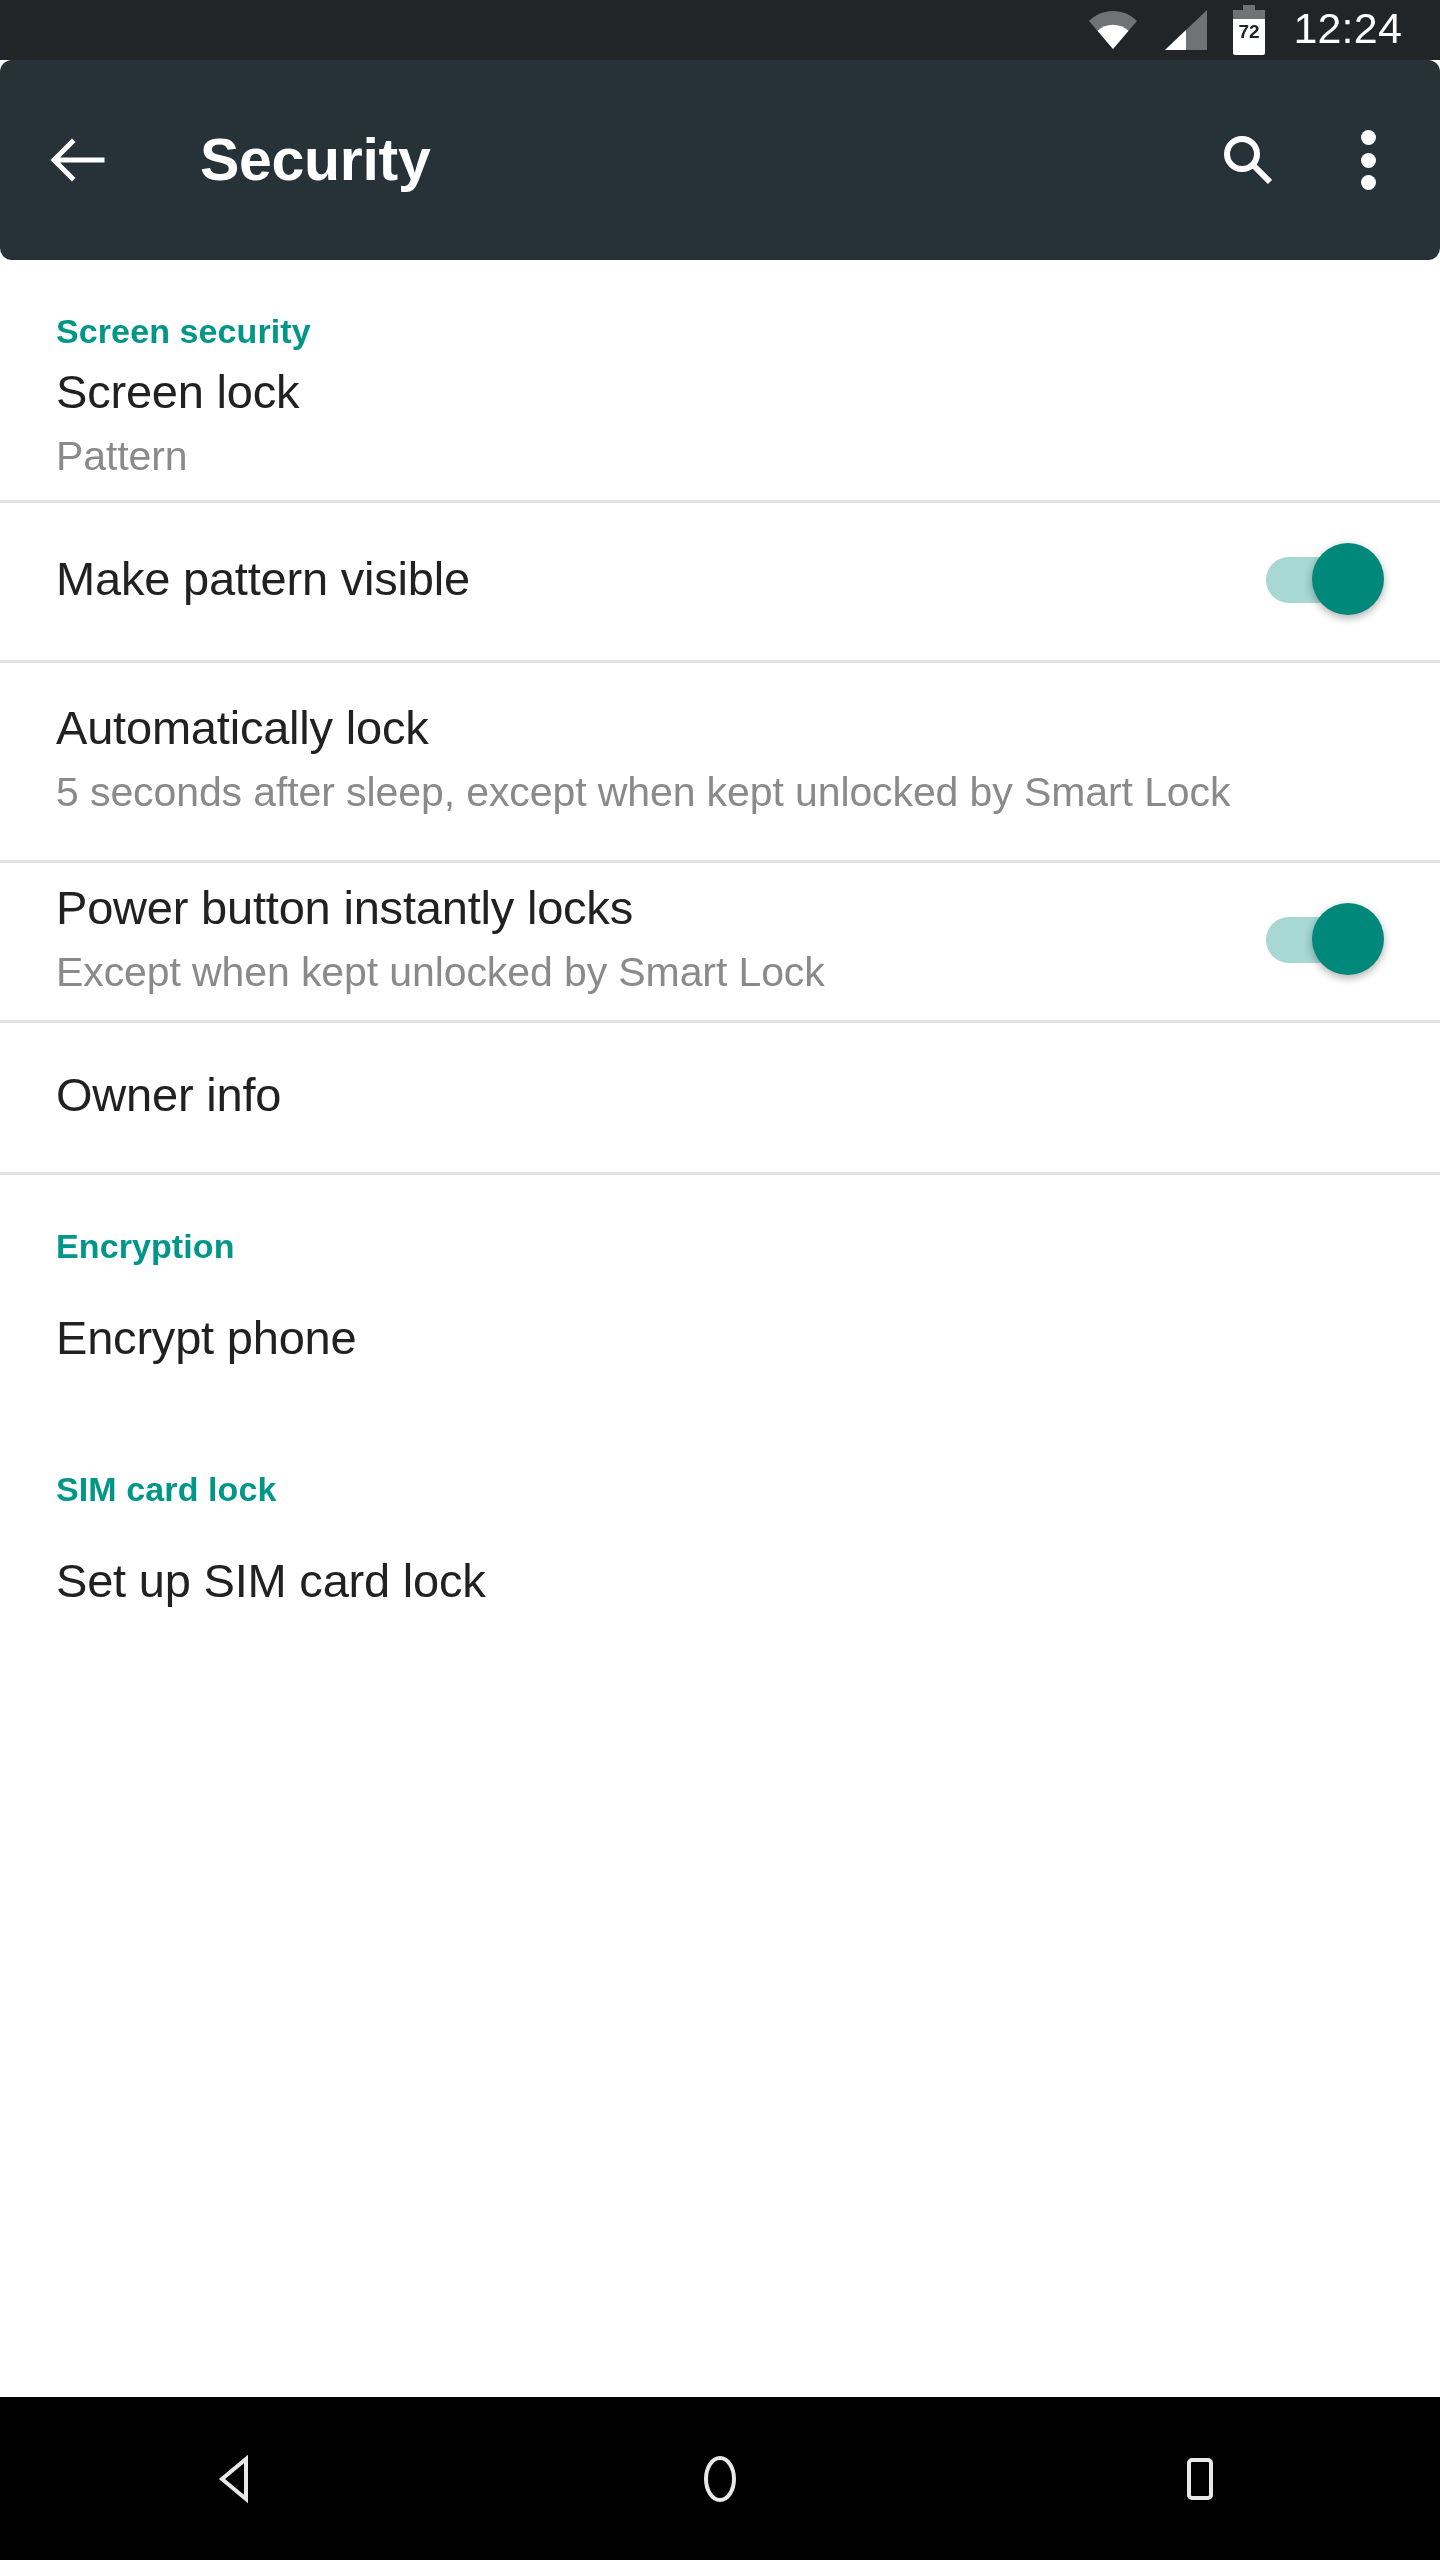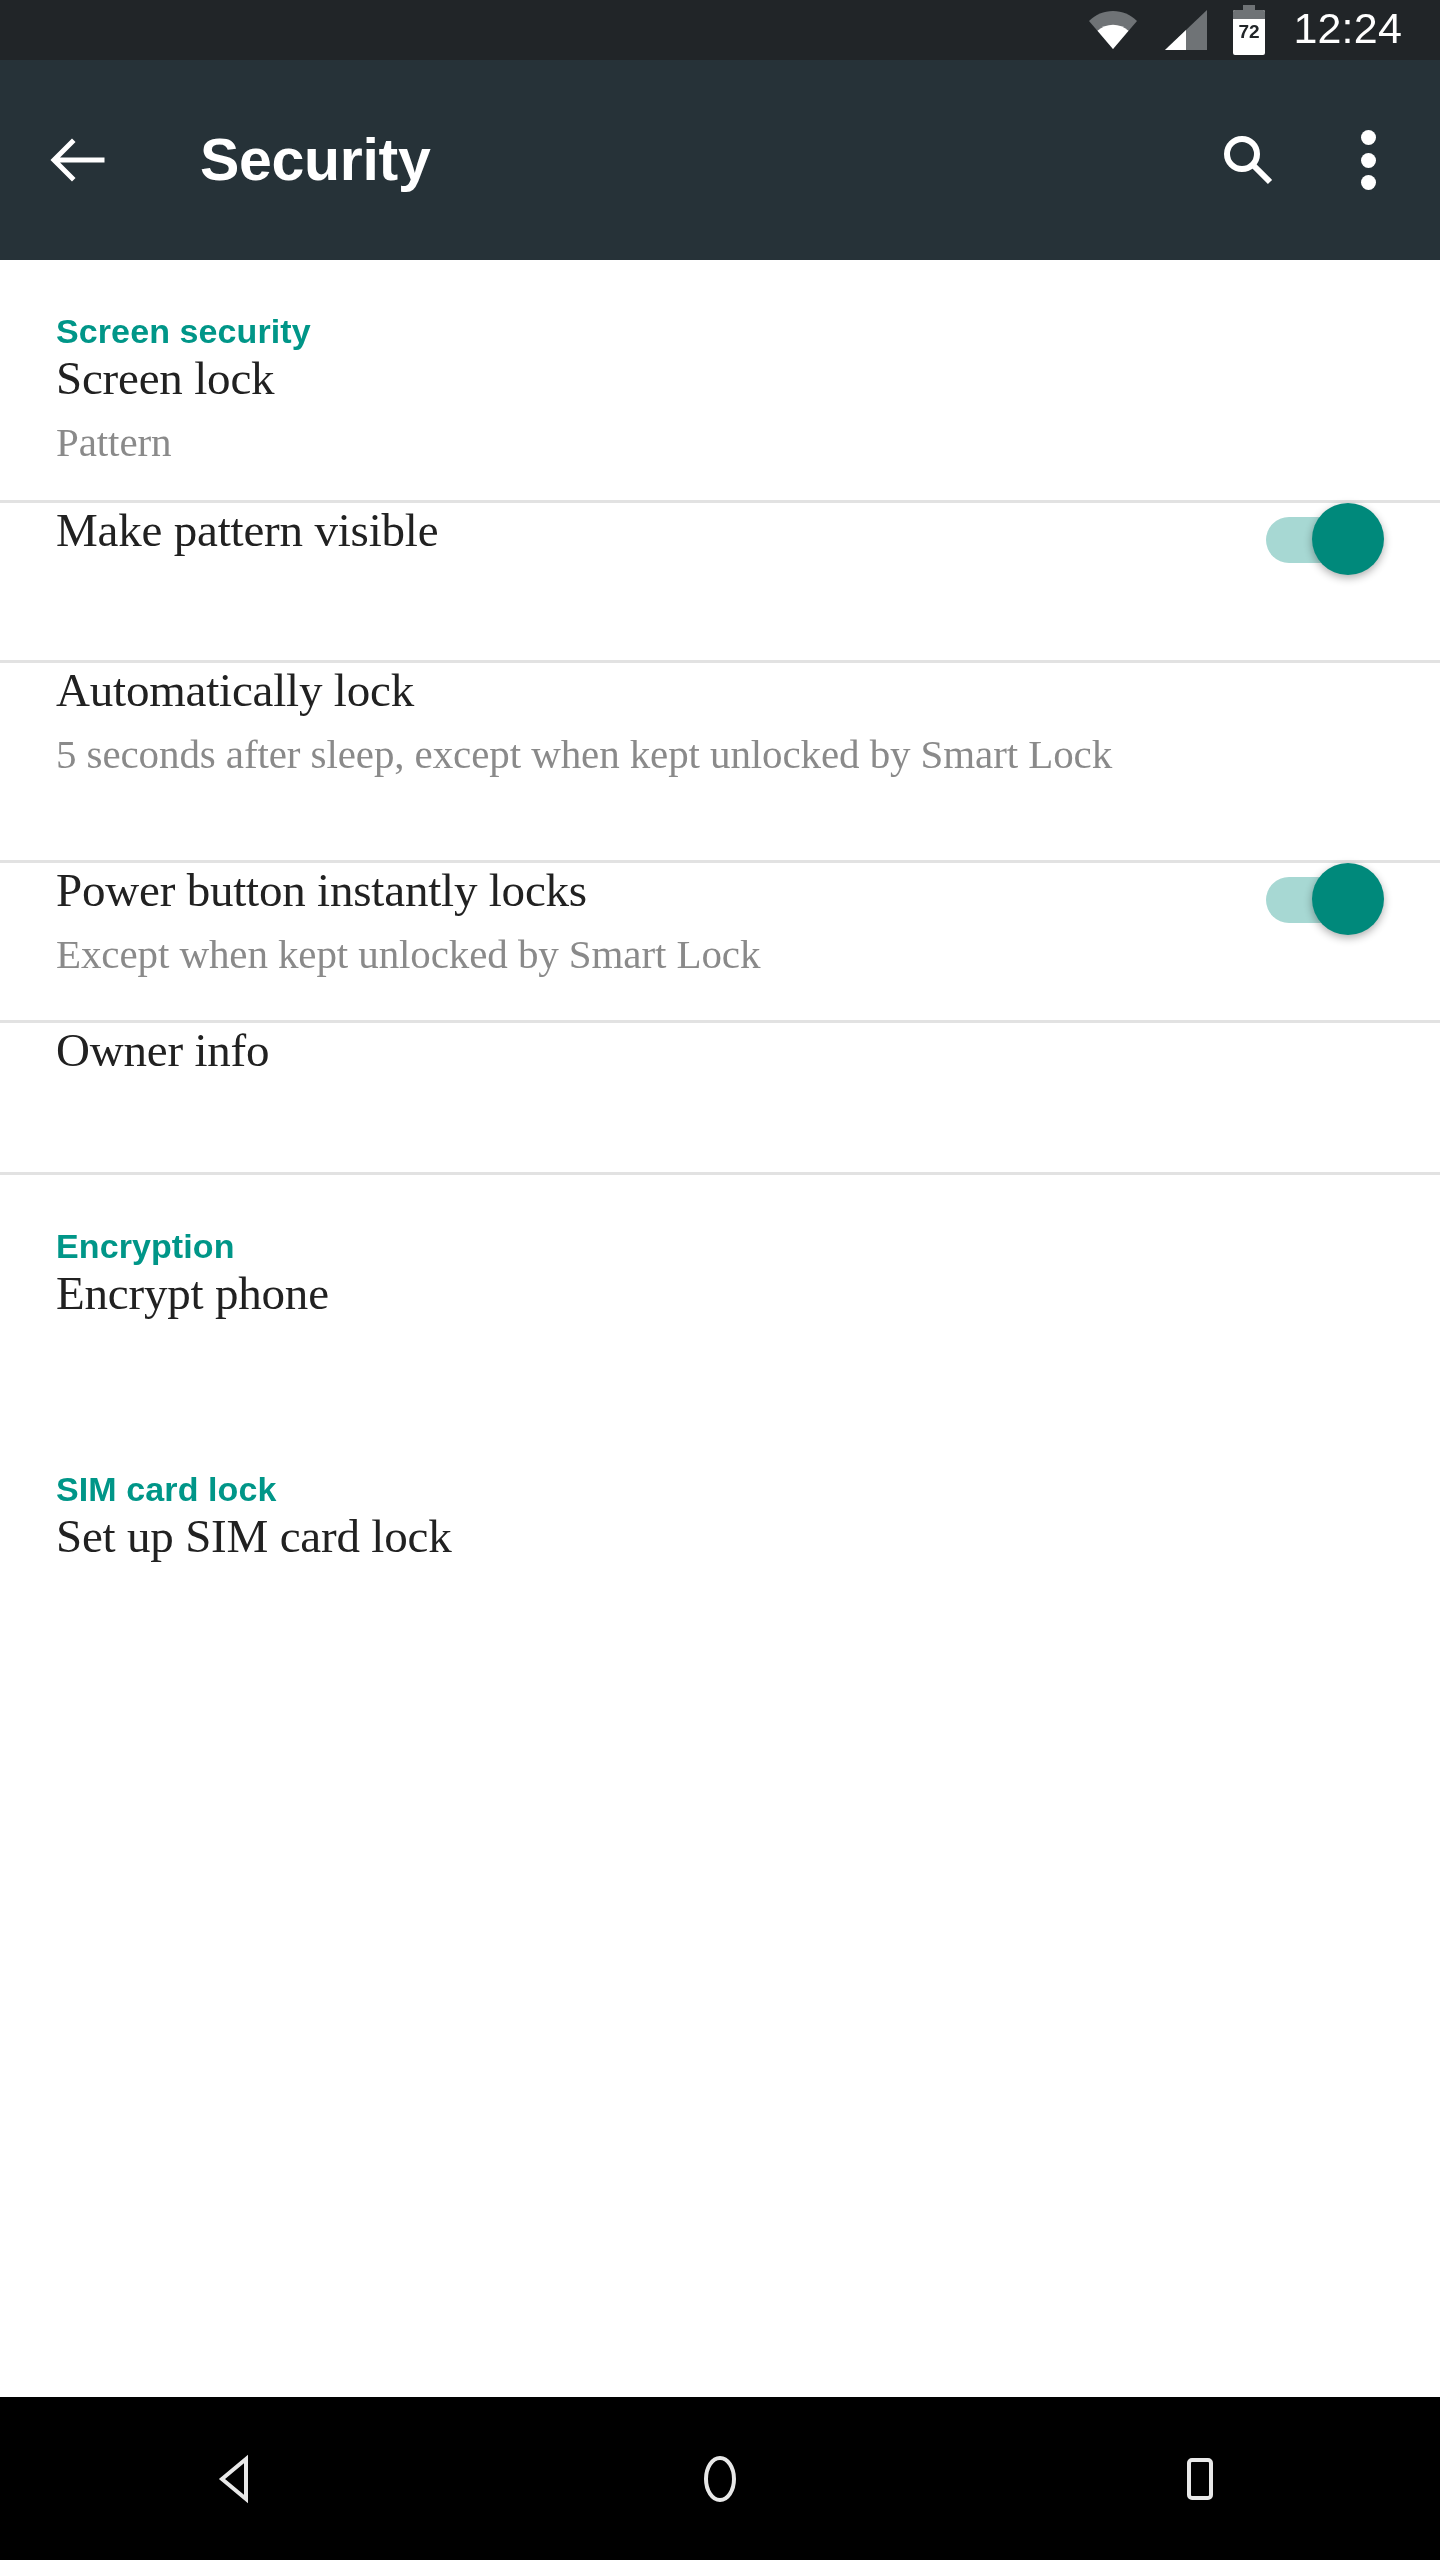--- a/index.html
+++ b/index.html
@@ -36,20 +36,21 @@
     padding-bottom:3px;
   }
 
   
   .app-bar {
     height:200px;
     background:#263238;
     display:flex; align-items:center;
     padding:0 48px 0 46px;
     flex:0 0 auto;
+    border-radius:12px;
   }
   .appbar-back { width:62px; height:62px; display:flex; align-items:center; justify-content:center; cursor:pointer; }
   .appbar-title {
     color:#ffffff;
     font-size:59px;
     font-weight:700;
     margin-left:92px;
     letter-spacing:-0.3px;
     white-space:nowrap;
   }
@@ -73,26 +74,25 @@
   }
   .section-header {
     color:#009688;
     font-size:34px;
     font-weight:700;
     padding:52px 0 0 56px;
     letter-spacing:0.1px;
   }
   .row {
     display:flex;
-    align-items:flex-start;
+    align-items:center;
     padding:0 56px 8px 56px;
     min-height:160px;
     position:relative;
     cursor:pointer;
-    font-family:Liberation Serif, serif;
   }
   .row.with-divider::after {
     content:"";
     position:absolute;
     left:0; right:0; bottom:0;
     height:3px;
     background:#e2e2e2;
   }
   .row-texts { flex:1 1 auto; padding-right:24px; }
   .row-title {

